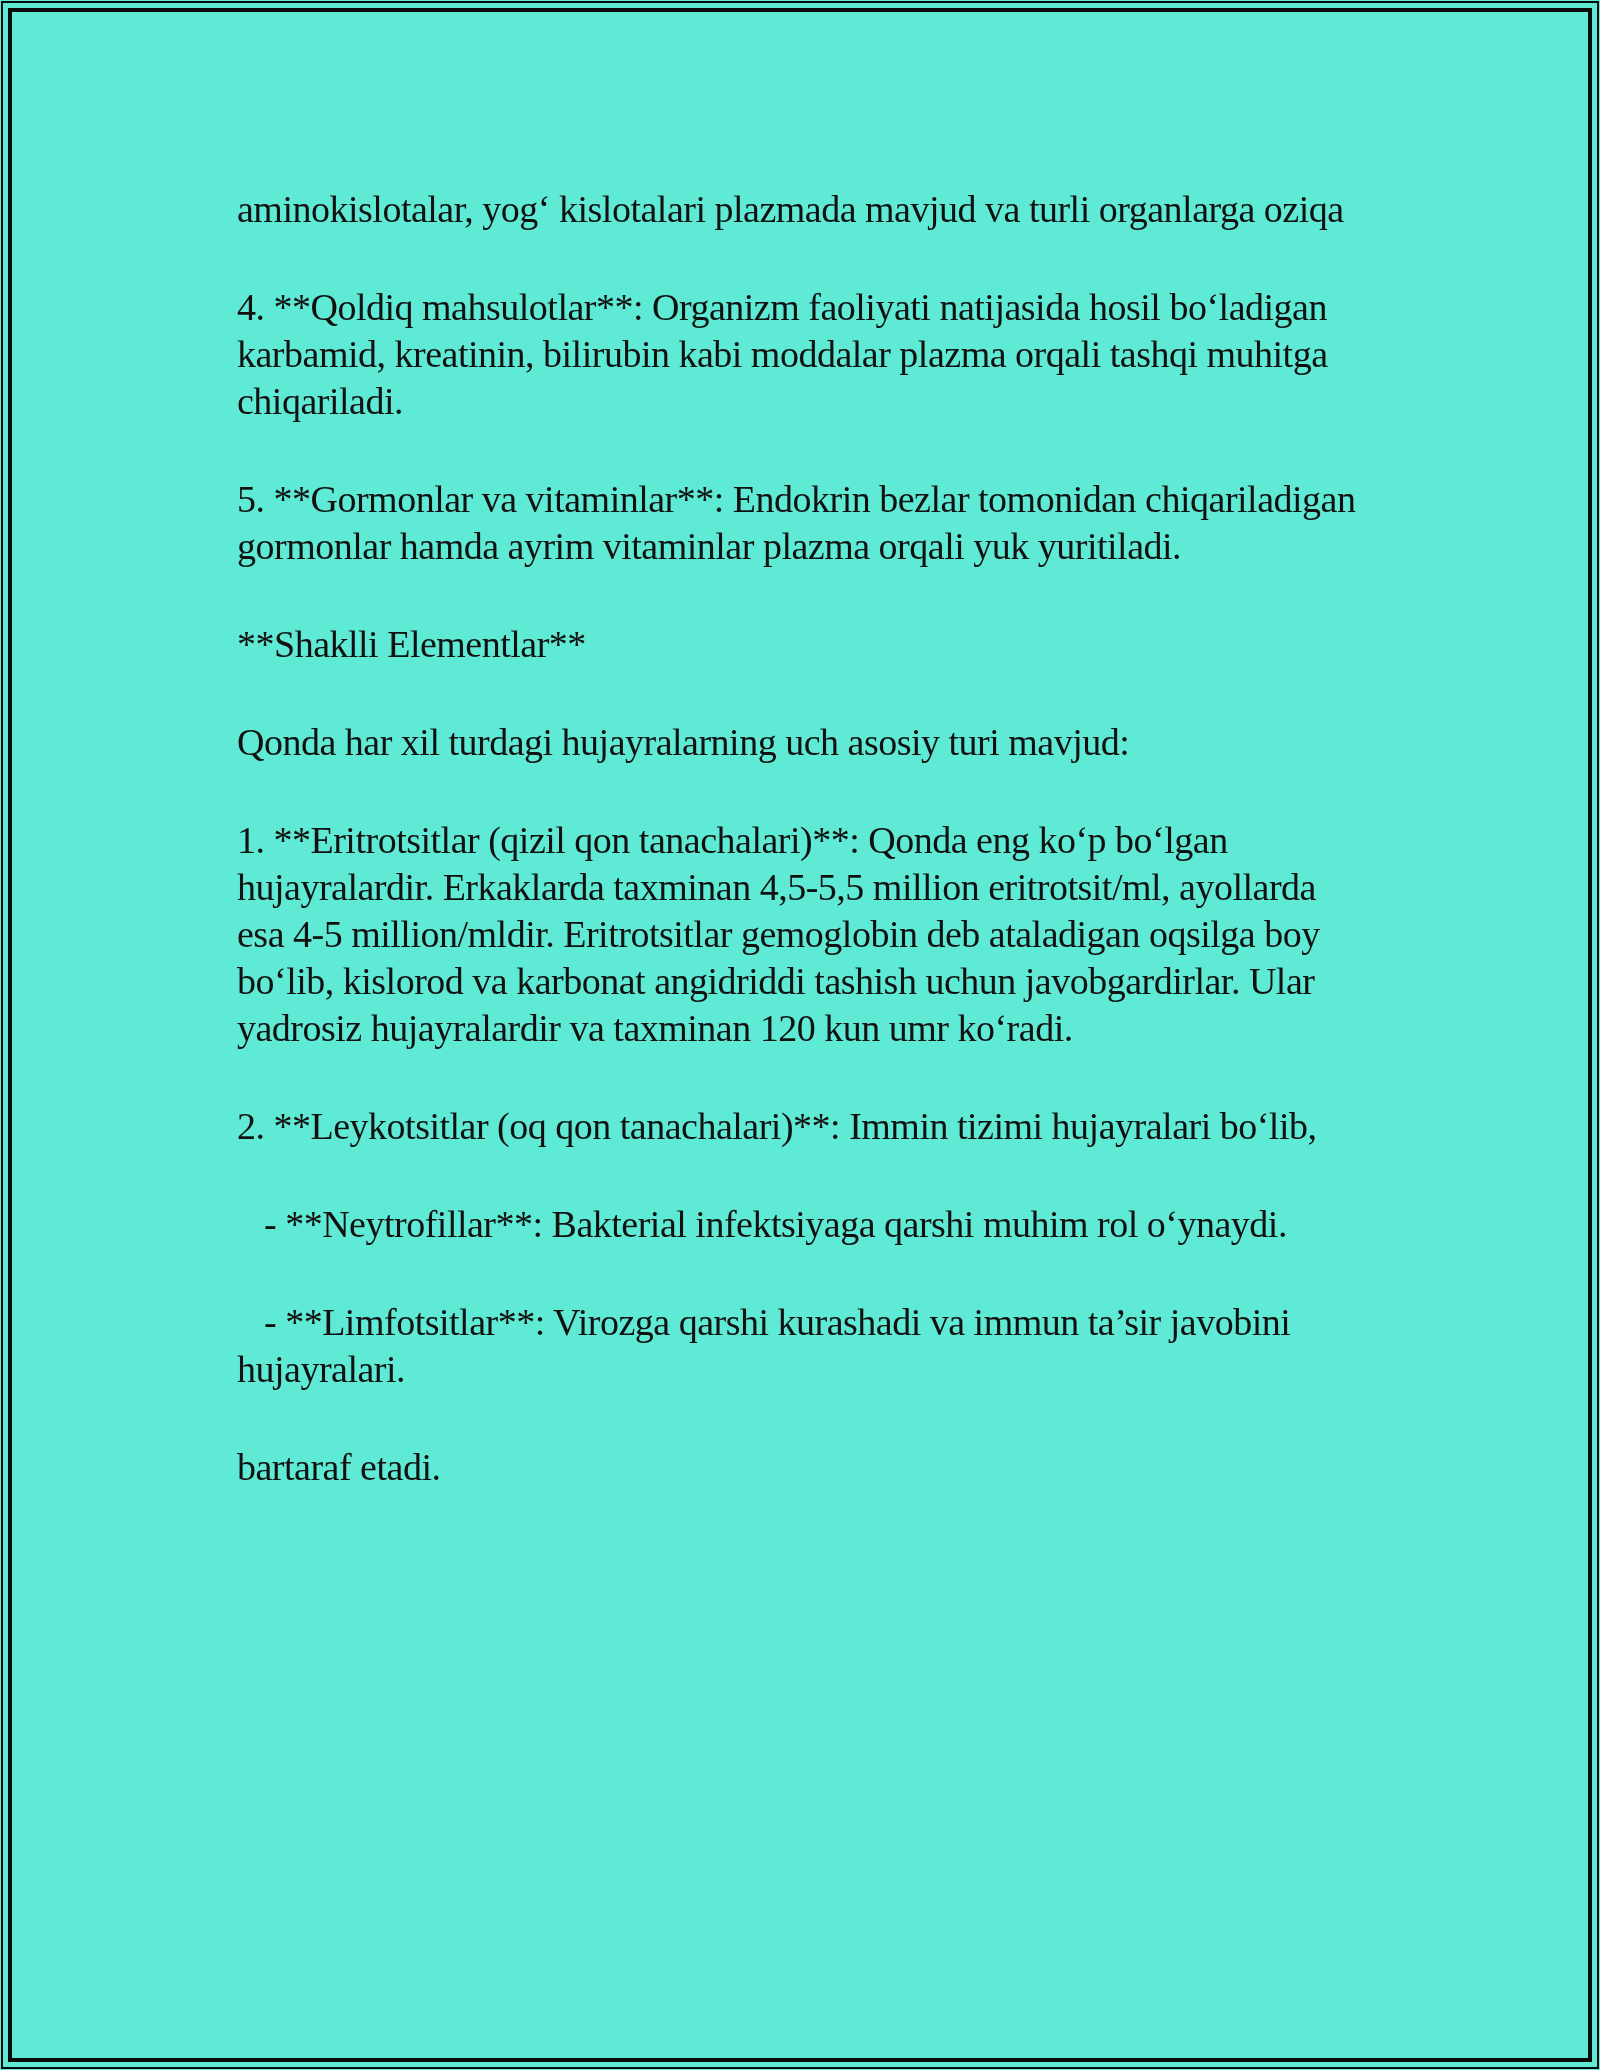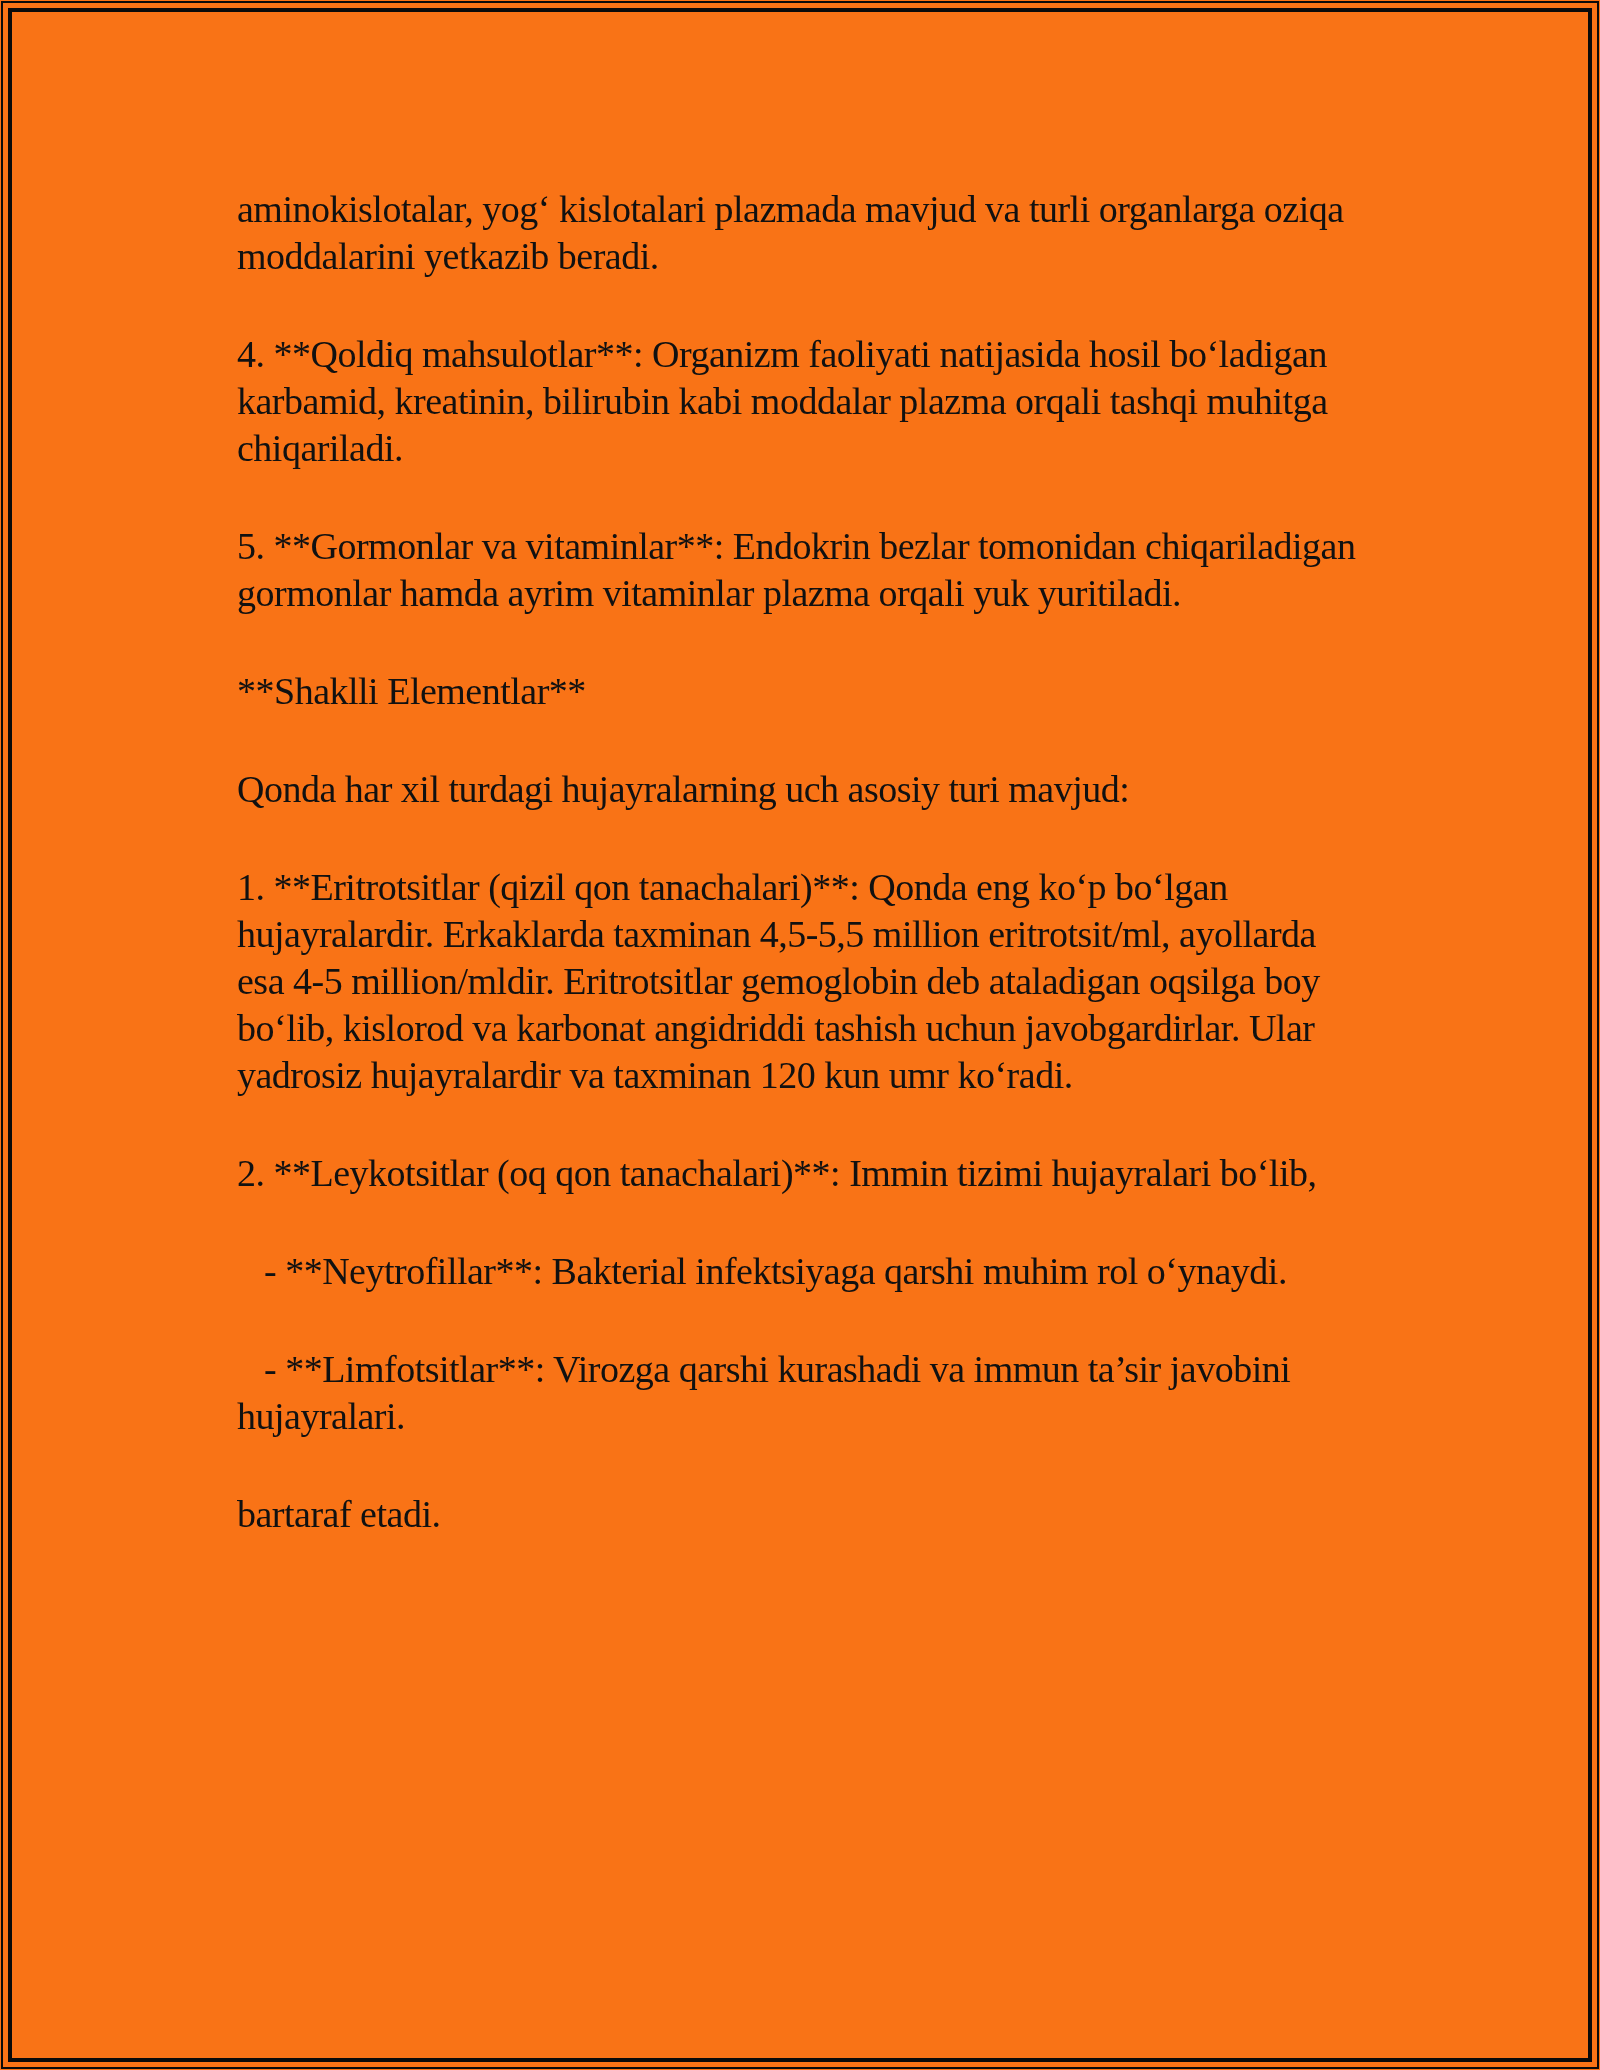--- a/index.html
+++ b/index.html
@@ -4,21 +4,21 @@
 <style>
   html, body {
     margin: 0;
     padding: 0;
     background: #ffffff;
   }
   .page {
     position: relative;
     width: 1600px;
     height: 2070px;
-    background: #f97316;
+    background: #5eead4;
     overflow: hidden;
     font-family: "Liberation Serif", "DejaVu Serif", serif;
     color: #111111;
   }
   .frame-outer {
     position: absolute;
     inset: 1px;
     border: 2px solid #0a0a0a;
     pointer-events: none;
   }
@@ -48,21 +48,20 @@
 <body>
 
 <div class="page">
   <div class="frame-outer"></div>
   <div class="frame-inner"></div>
 
   <div class="content">
 
     <div class="para">
       <div class="line">aminokislotalar, yog‘ kislotalari plazmada mavjud va turli organlarga oziqa</div>
-      <div class="line">moddalarini yetkazib beradi.</div>
     </div>
 
     <div class="para">
       <div class="line">4. **Qoldiq mahsulotlar**: Organizm faoliyati natijasida hosil bo‘ladigan</div>
       <div class="line">karbamid, kreatinin, bilirubin kabi moddalar plazma orqali tashqi muhitga</div>
       <div class="line">chiqariladi.</div>
     </div>
 
     <div class="para">
       <div class="line">5. **Gormonlar va vitaminlar**: Endokrin bezlar tomonidan chiqariladigan</div>

